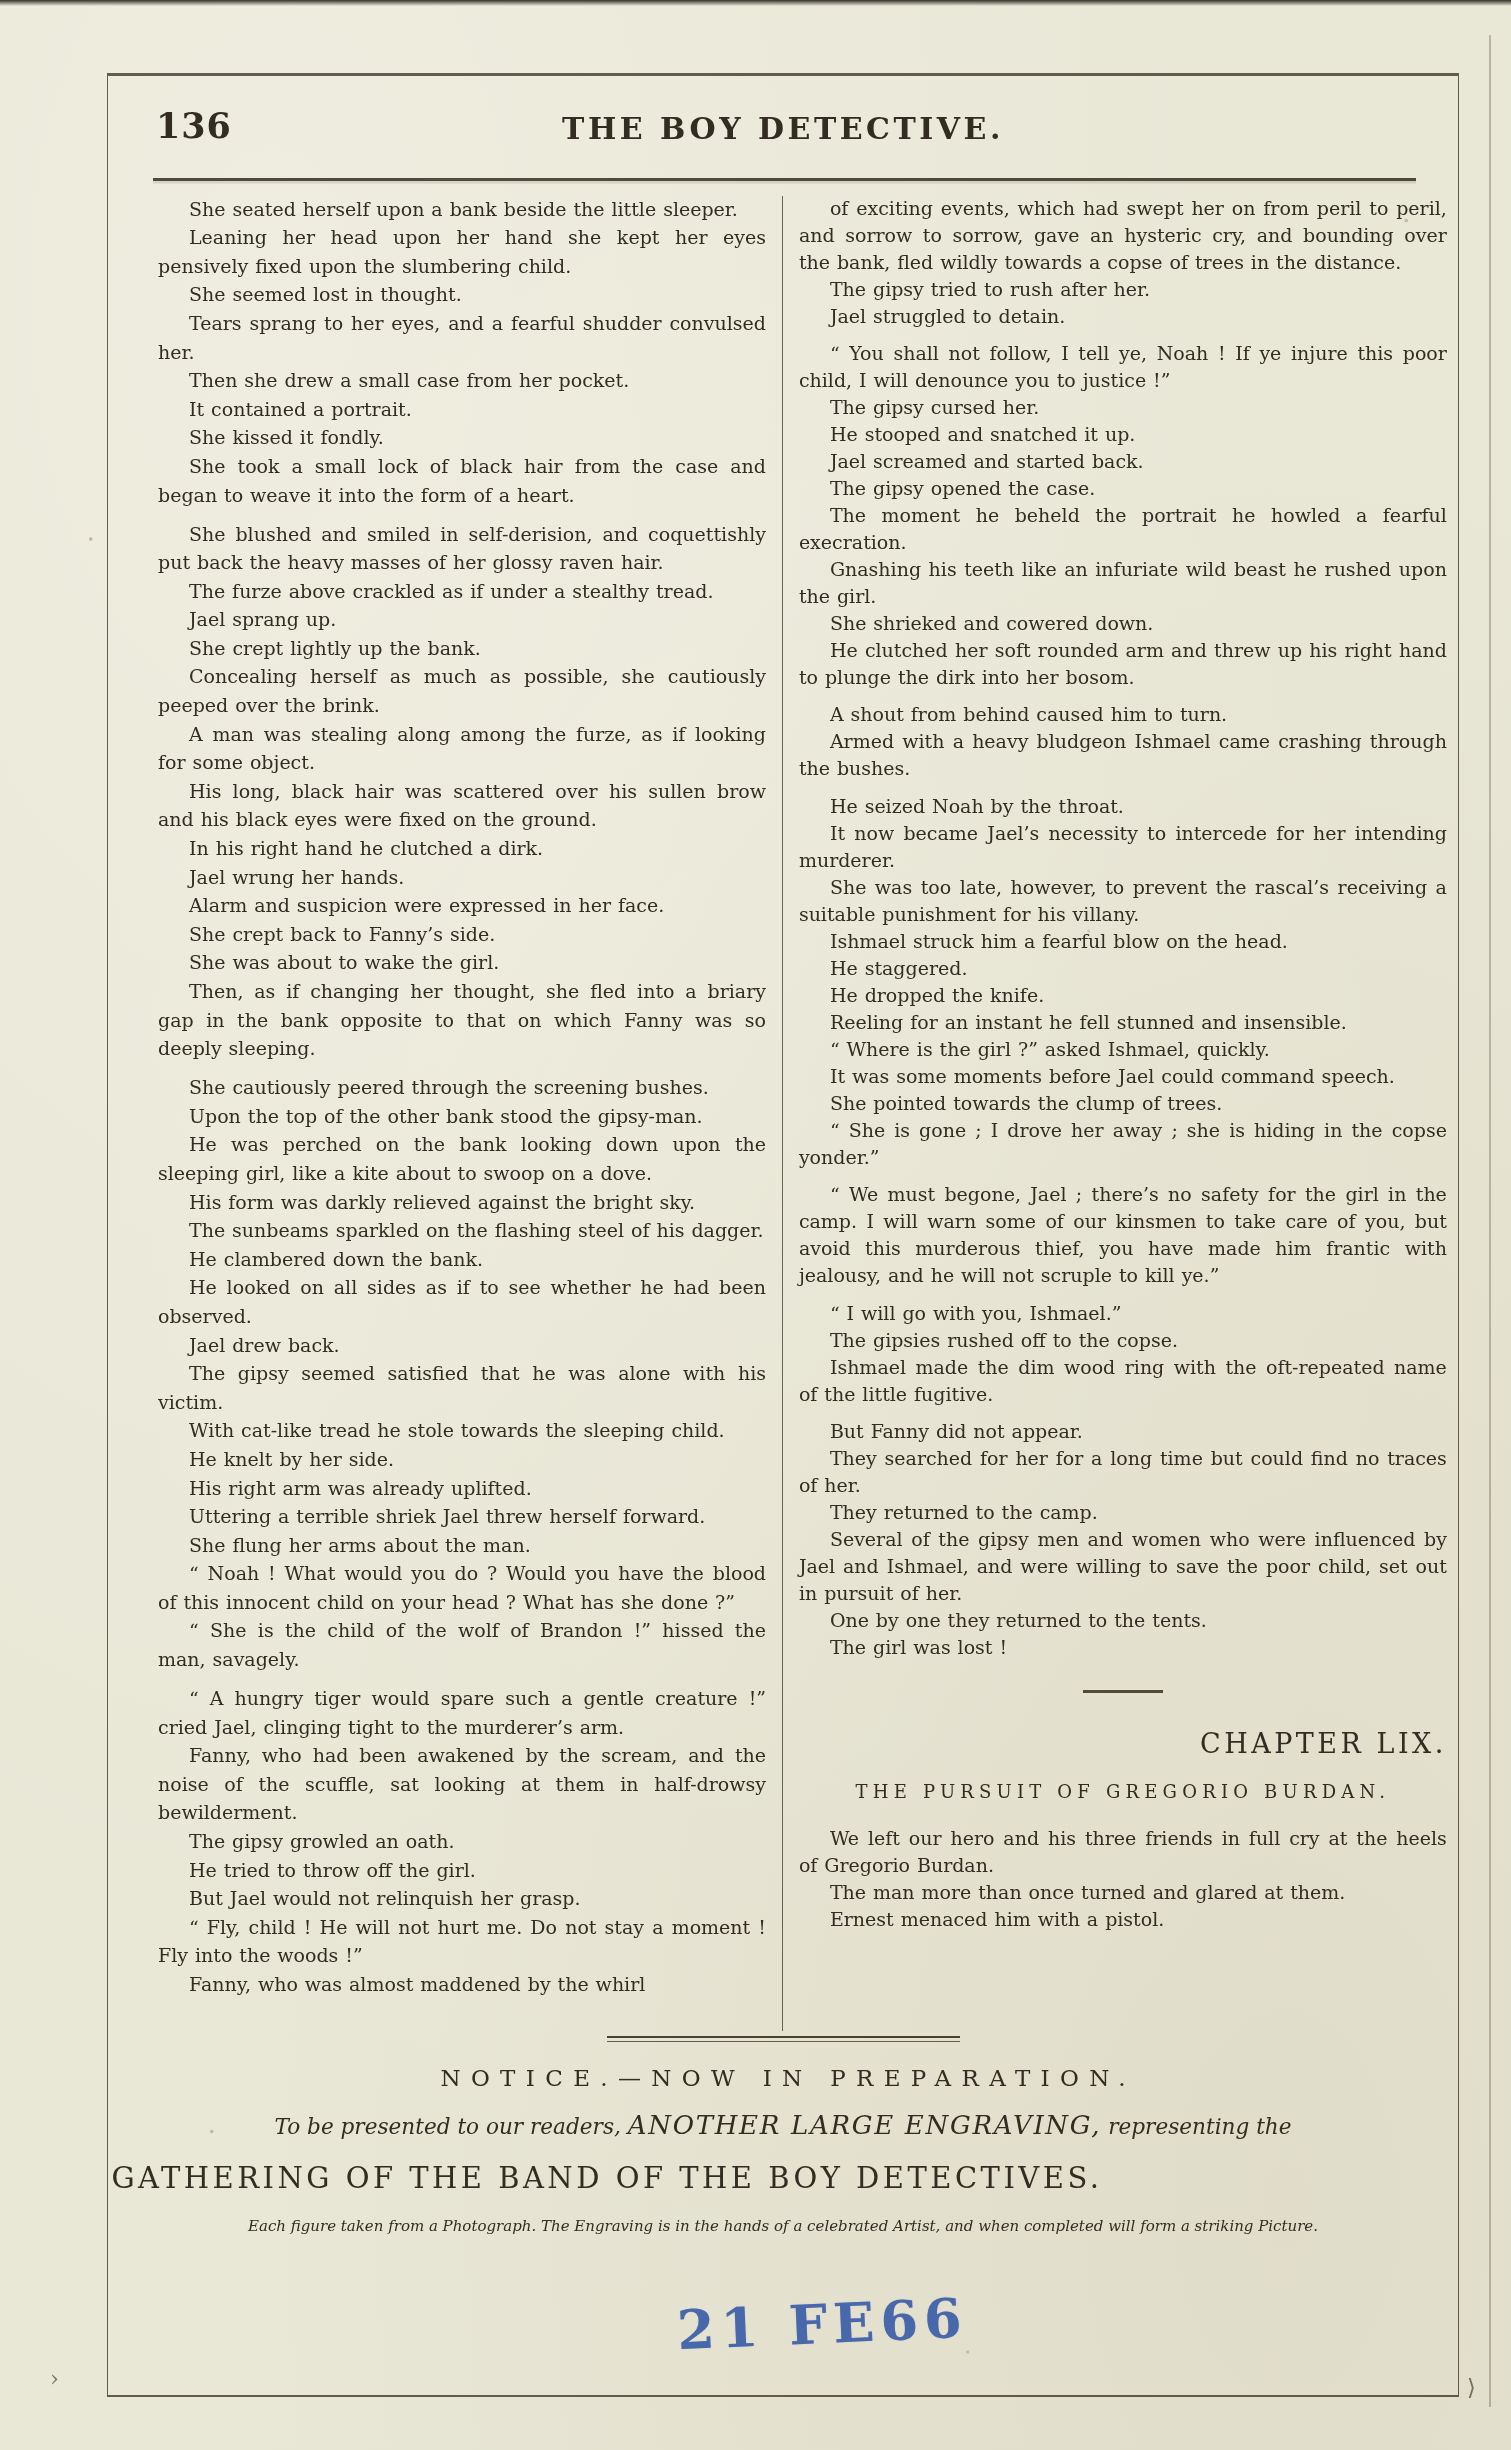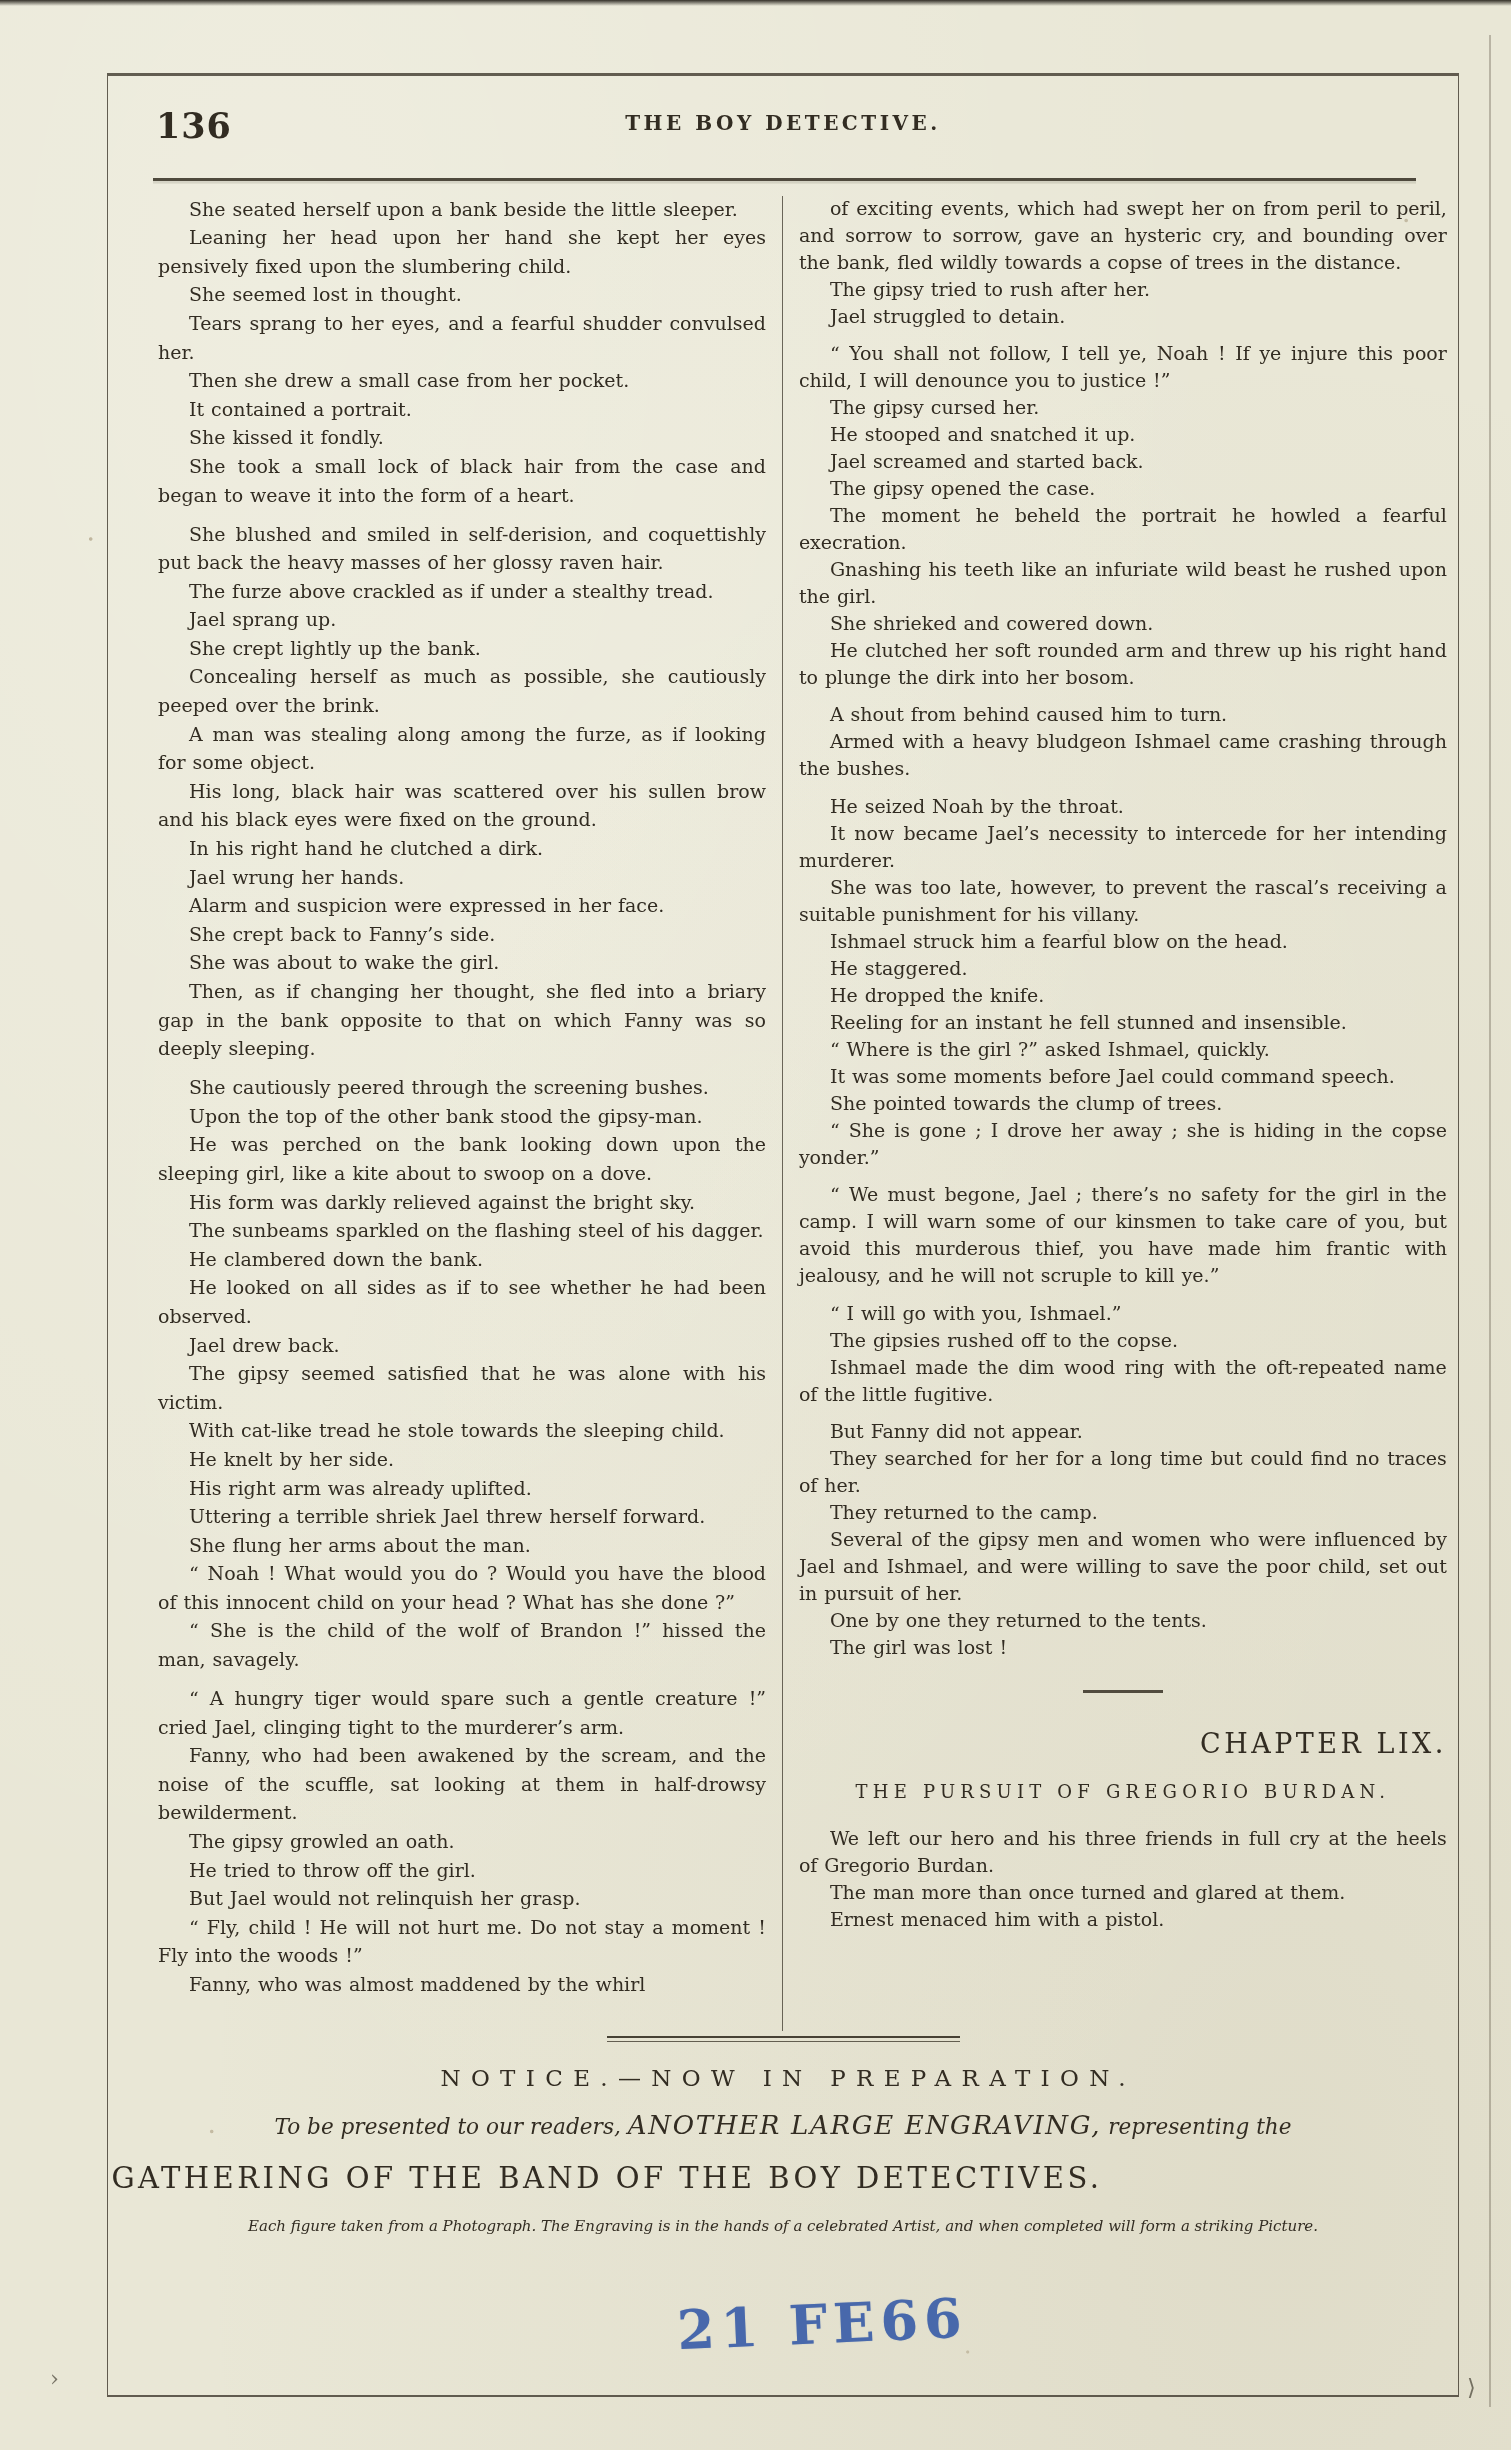--- a/index.html
+++ b/index.html
@@ -31,21 +31,21 @@
     position:absolute; left:83px; top:73px; width:1352px; height:2324px;
     border:1.7px solid rgba(44,38,26,.72);
     border-top-width:3.5px; border-bottom-width:2.6px;
     box-sizing:border-box;
     margin-left:24px;
   }
   
   .header{position:relative; height:102px;}
   .page-num{position:absolute; left:48px; top:29px; font-size:35px; font-weight:bold; letter-spacing:0.9px;}
   .title{margin:0; position:absolute; left:0; right:0; top:35px; text-align:center;
-    font-size:20px; font-weight:bold; letter-spacing:3.5px;}
+    font-size:30px; font-weight:bold; letter-spacing:3.5px;}
   .header-rule{height:2.6px; background:rgba(44,38,26,.82); margin:0 42px 0 45px;
     box-shadow:0 2.6px 0 rgba(44,38,26,.12);}
   
   .columns{display:flex; align-items:stretch; height:1850px; overflow:hidden;
     padding:14px 10.4px 0 50px; box-sizing:border-box;}
   .col{text-align:justify;}
   .col-left{width:608px;}
   .col-right{width:648px;}
   .divider{width:1.7px; background:rgba(44,38,26,.68); margin:1.7px 15.6px 0 15.6px;}
   .col p{margin:0; text-indent:31px; word-spacing:0.9px;}

